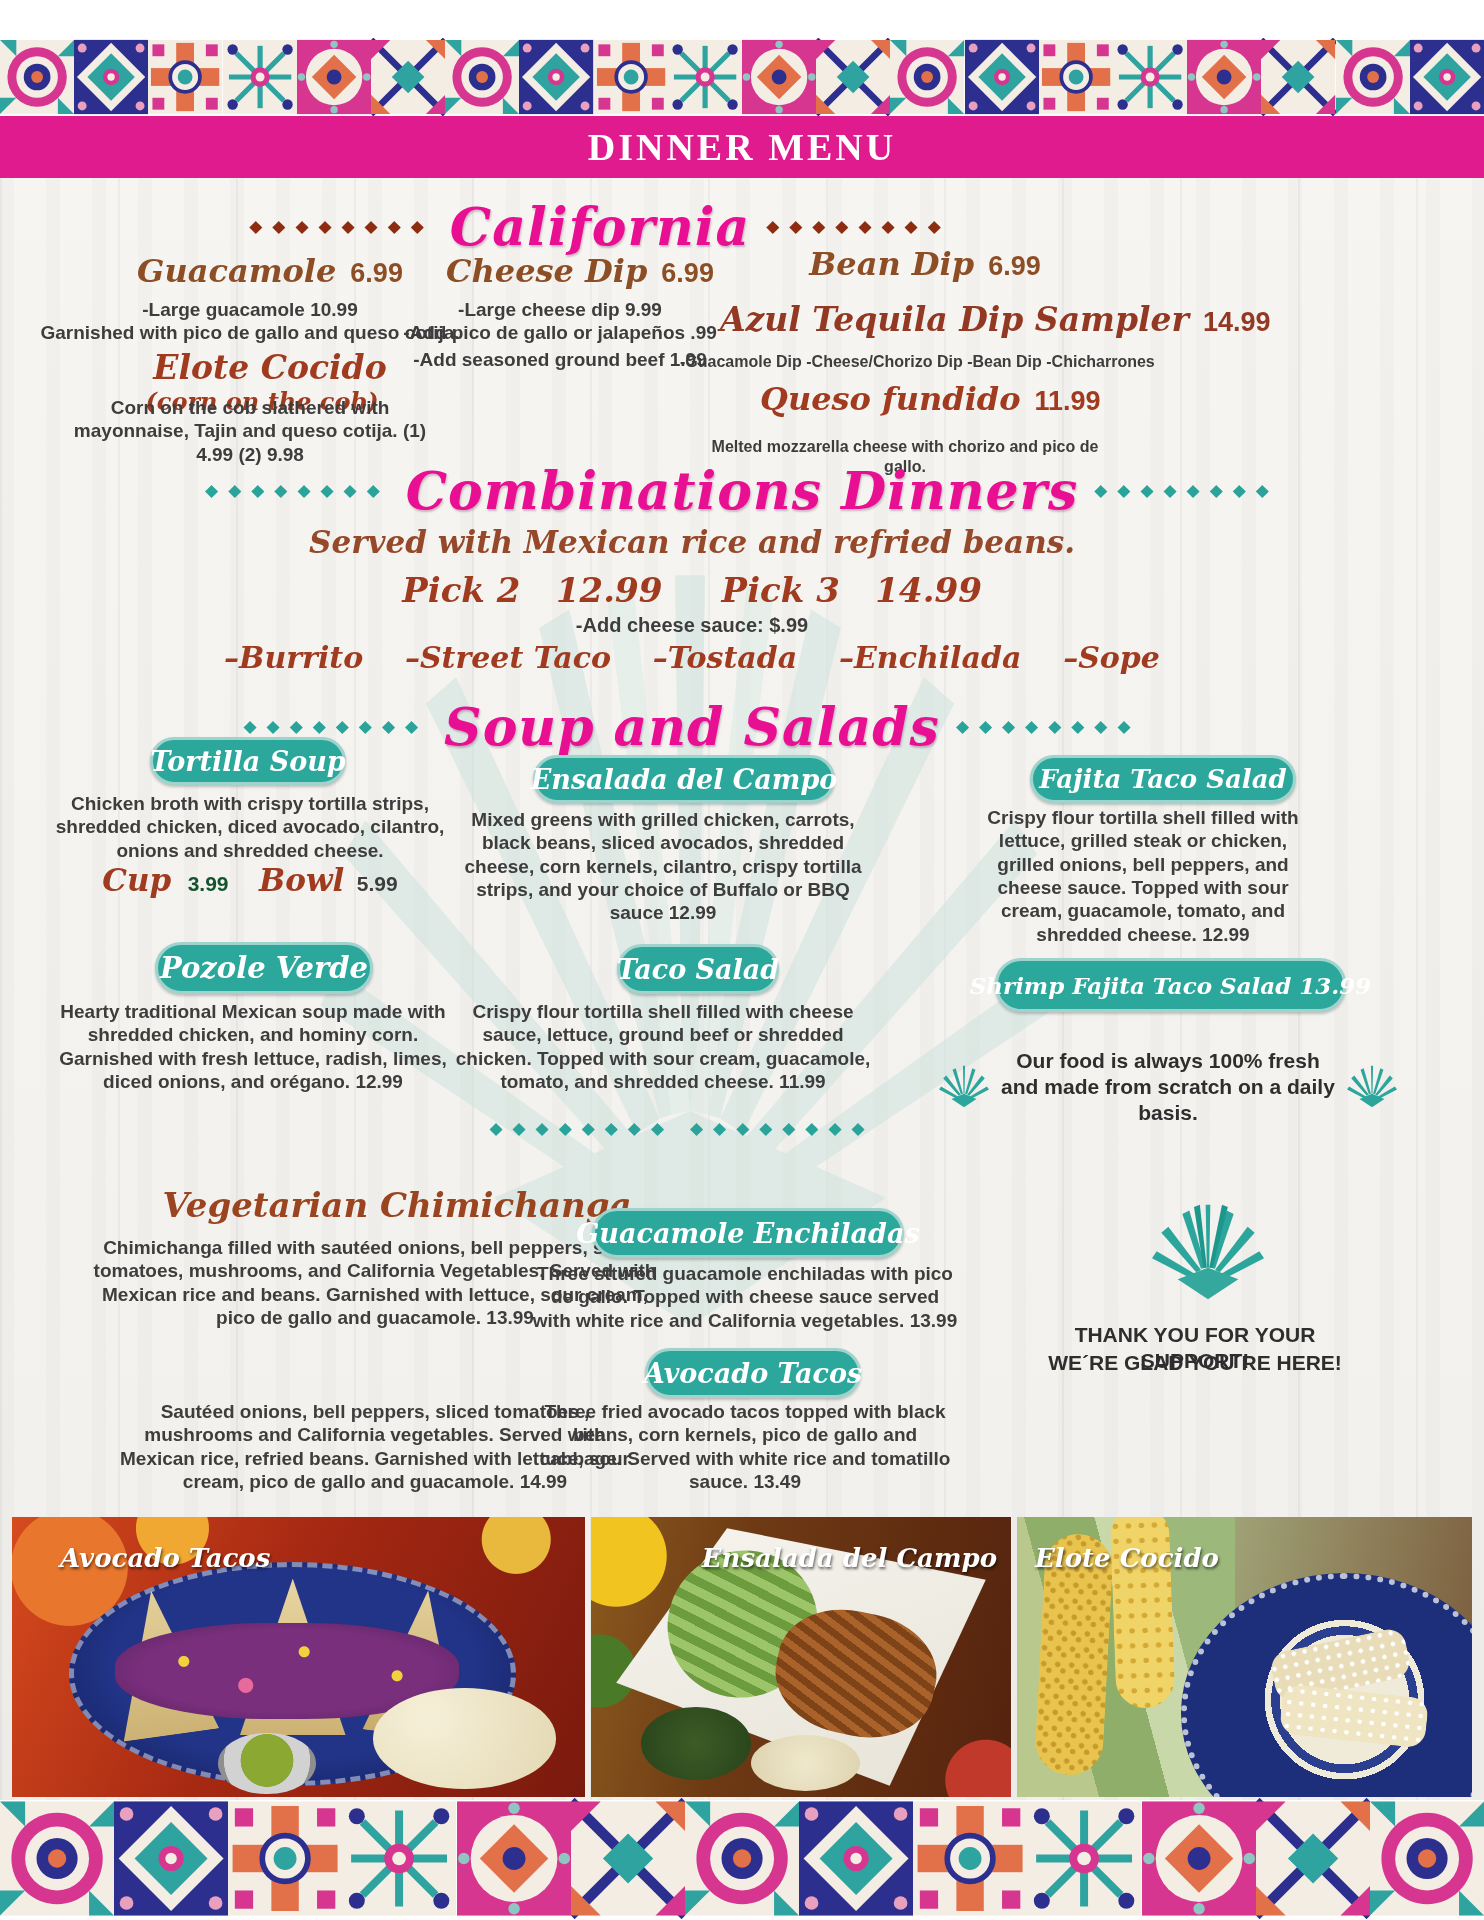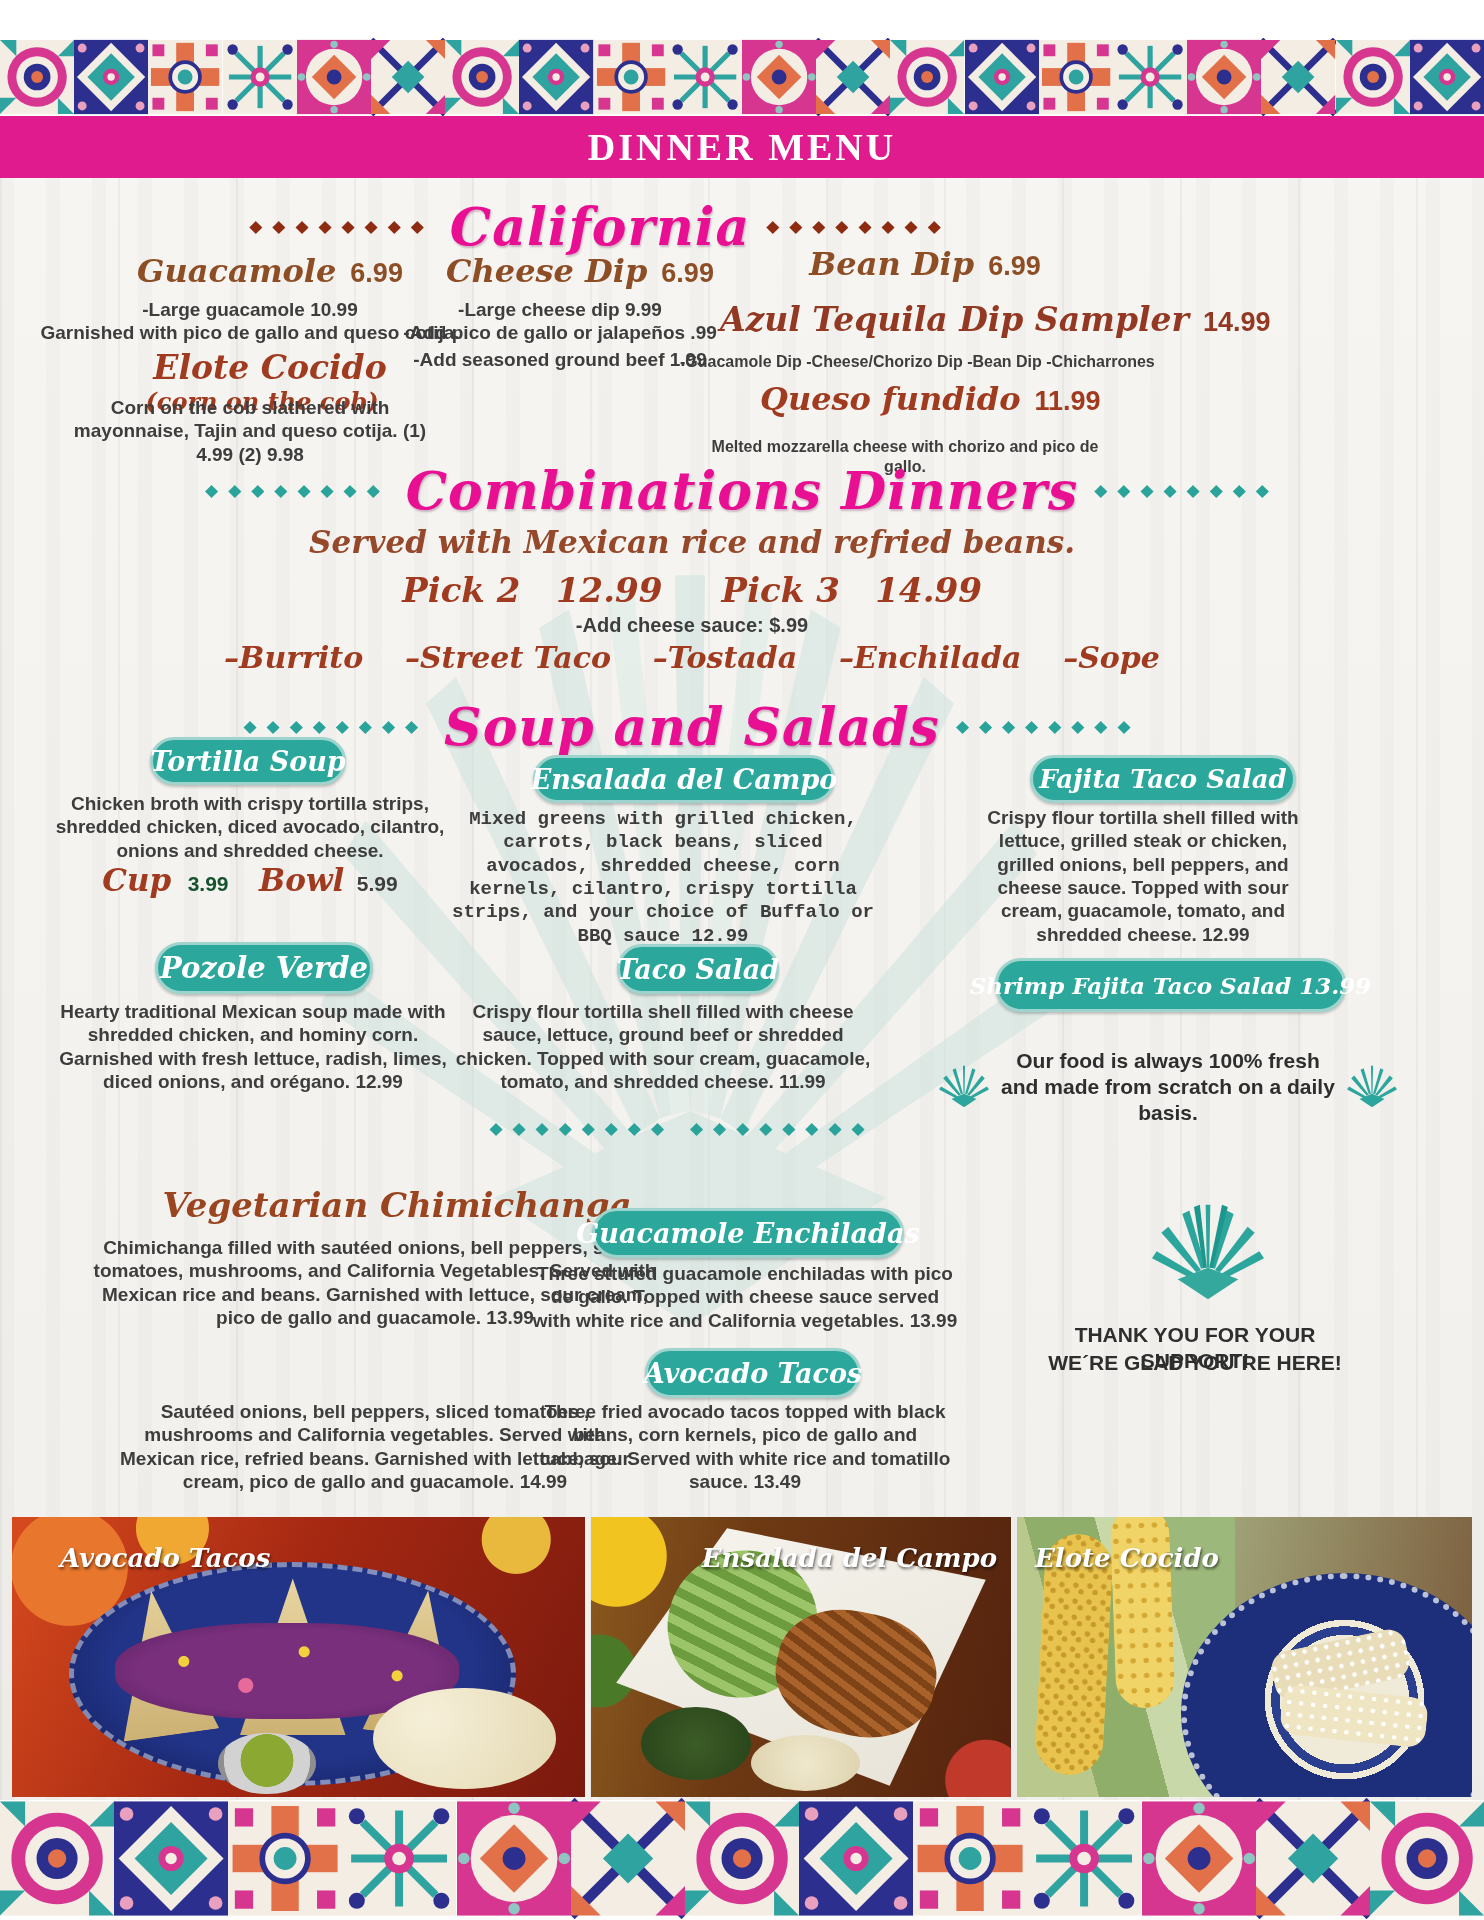--- a/index.html
+++ b/index.html
@@ -399,21 +399,21 @@
   <div class="abs pill" style="left:150px;top:737px;width:190px;height:42px;font-size:27px;">Tortilla Soup</div>
   <div class="abs body-txt" style="left:55px;top:792px;width:390px;">Chicken broth with crispy tortilla strips, shredded chicken, diced avocado, cilantro, onions and shredded cheese.</div>
   <div class="abs center" style="left:90px;top:862px;width:320px;">
     <span class="script" style="font-size:31px;color:#a03b20;">Cup</span>
     <span style="font-weight:bold;font-size:21px;color:#14532d;margin:0 26px 0 12px;">3.99</span>
     <span class="script" style="font-size:31px;color:#a03b20;">Bowl</span>
     <span style="font-weight:bold;font-size:21px;color:#3d3d3d;margin-left:8px;">5.99</span>
   </div>
 
   <div class="abs pill" style="left:533px;top:755px;width:296px;height:42px;font-size:27px;">Ensalada del Campo</div>
-  <div class="abs body-txt" style="left:448px;top:808px;width:430px;font-family:Liberation Mono, monospace;">Mixed greens with grilled chicken, carrots, black beans, sliced avocados, shredded cheese, corn kernels, cilantro, crispy tortilla strips, and your choice of Buffalo or BBQ sauce 12.99</div>
+  <div class="abs body-txt" style="left:448px;top:808px;width:430px;">Mixed greens with grilled chicken, carrots, black beans, sliced avocados, shredded cheese, corn kernels, cilantro, crispy tortilla strips, and your choice of Buffalo or BBQ sauce 12.99</div>
 
   <div class="abs pill" style="left:1030px;top:755px;width:260px;height:42px;font-size:26px;">Fajita Taco Salad</div>
   <div class="abs body-txt" style="left:968px;top:806px;width:350px;">Crispy flour tortilla shell filled with lettuce, grilled steak or chicken, grilled onions, bell peppers, and cheese sauce. Topped with sour cream, guacamole, tomato, and shredded cheese.  12.99</div>
 
   <div class="abs pill" style="left:155px;top:942px;width:212px;height:46px;font-size:29px;">Pozole Verde</div>
   <div class="abs body-txt" style="left:48px;top:1000px;width:410px;">Hearty traditional Mexican soup made with shredded chicken, and hominy corn. Garnished with fresh lettuce, radish, limes, diced onions, and orégano. 12.99</div>
 
   <div class="abs pill" style="left:617px;top:944px;width:156px;height:44px;font-size:27px;">Taco Salad</div>
   <div class="abs body-txt" style="left:448px;top:1000px;width:430px;">Crispy flour tortilla shell filled with cheese sauce, lettuce, ground beef or shredded chicken. Topped with sour cream, guacamole, tomato, and shredded cheese. 11.99</div>
 

